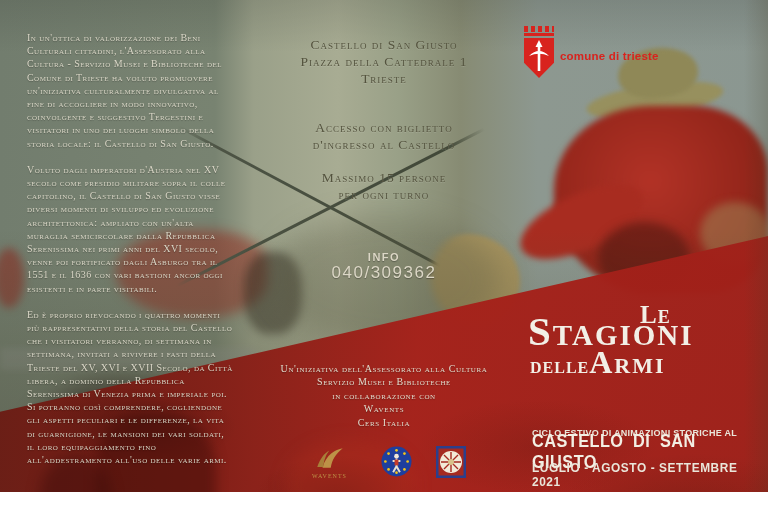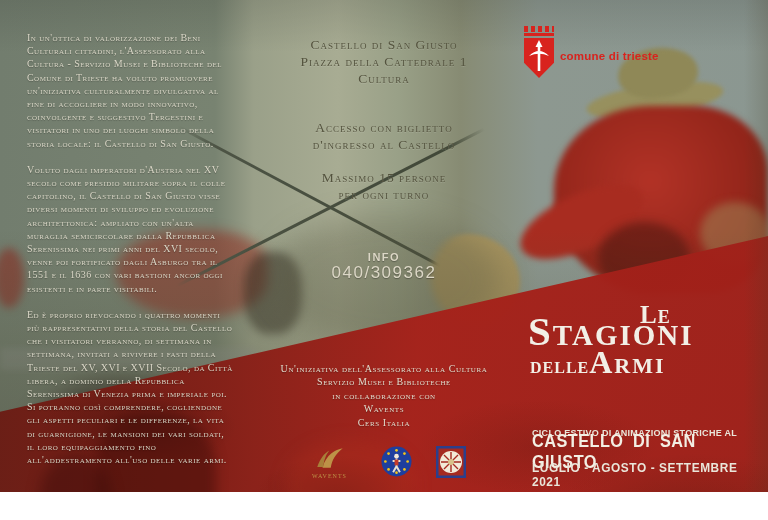--- a/index.html
+++ b/index.html
@@ -85,21 +85,21 @@
 
   <div class="abs" style="left:27px;top:31px;width:207px;">
     <p class="body-par sc">In un'ottica di valorizzazione dei Beni Culturali cittadini, l'Assessorato alla Cultura - Servizio Musei e Biblioteche del Comune di Trieste ha voluto promuovere un'iniziativa culturalmente divulgativa al fine di accogliere in modo innovativo, coinvolgente e suggestivo Tergestini e visitatori in uno dei luoghi simbolo della storia locale: il Castello di San Giusto.</p>
     <p class="body-par sc">Voluto dagli imperatori d'Austria nel XV secolo come presidio militare sopra il colle capitolino, il Castello di San Giusto visse diversi momenti di sviluppo ed evoluzione architettonica: ampliato con un'alta muraglia semicircolare dalla Repubblica Serenissima nei primi anni del XVI secolo, venne poi fortificato dagli Asburgo tra il 1551 e il 1636 con vari bastioni ancor oggi esistenti e in parte visitabili.</p>
     <p class="body-par sc">Ed è proprio rievocando i quattro momenti più rappresentativi della storia del Castello che i visitatori verranno, di settimana in settimana, invitati a rivivere i fasti della Trieste del XV, XVI e XVII Secolo, da Città libera, a dominio della Repubblica Serenissima di Venezia prima e imperiale poi. Si potranno così comprendere, cogliendone gli aspetti peculiari e le differenze, la vita di guarnigione, le mansioni dei vari soldati, il loro equipaggiamento fino all'addestramento all'uso delle varie armi.</p>
   </div>
 
   <div class="abs c-block" style="top:36px;">
     <div class="c-head sc">Castello di San Giusto</div>
     <div class="c-head sc">Piazza della Cattedrale 1</div>
-    <div class="c-head sc">Cultura</div>
+    <div class="c-head sc">Trieste</div>
   </div>
 
   <div class="abs c-block" style="top:119px;">
     <div class="c-head sc">Accesso con biglietto</div>
     <div class="c-head sc">d'ingresso al Castello</div>
   </div>
 
   <div class="abs c-block" style="top:169px;">
     <div class="c-head sc">Massimo 15 persone</div>
     <div class="c-head sc">per ogni turno</div>

